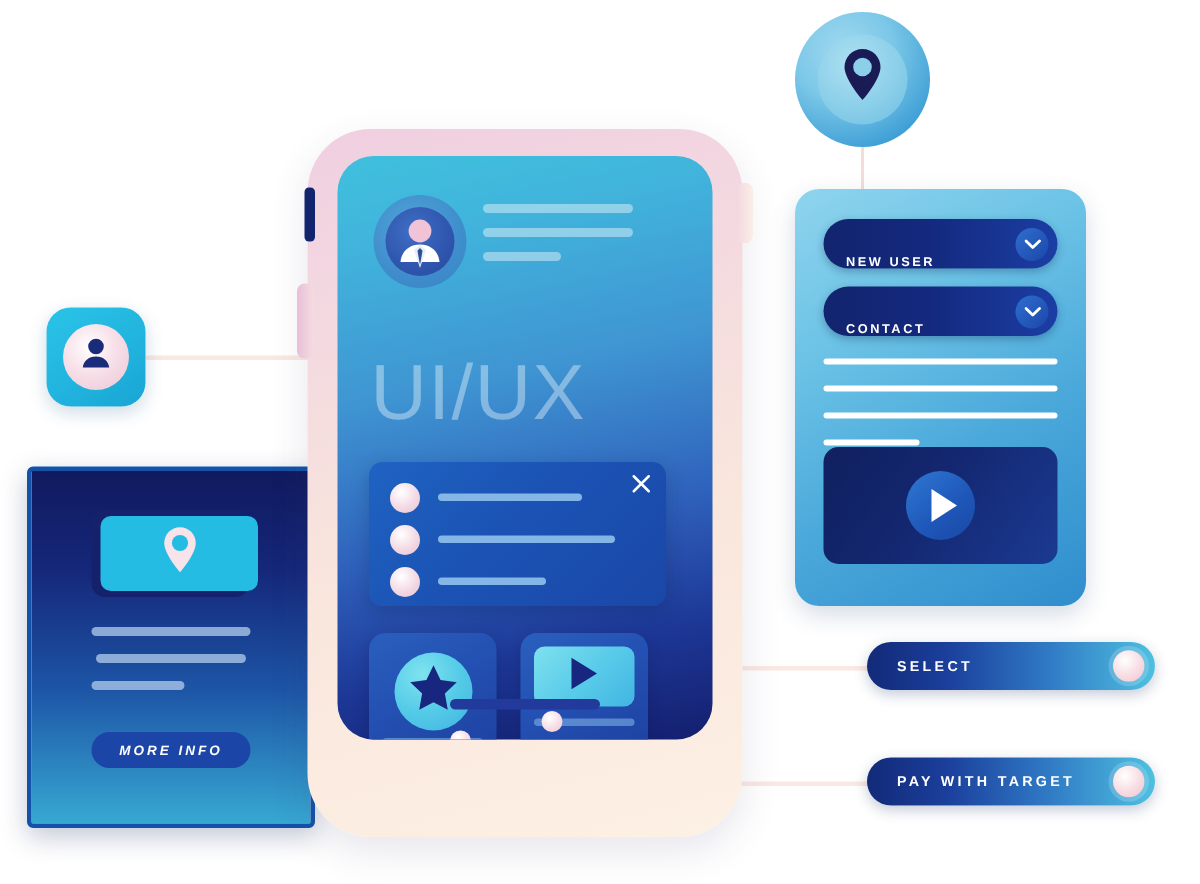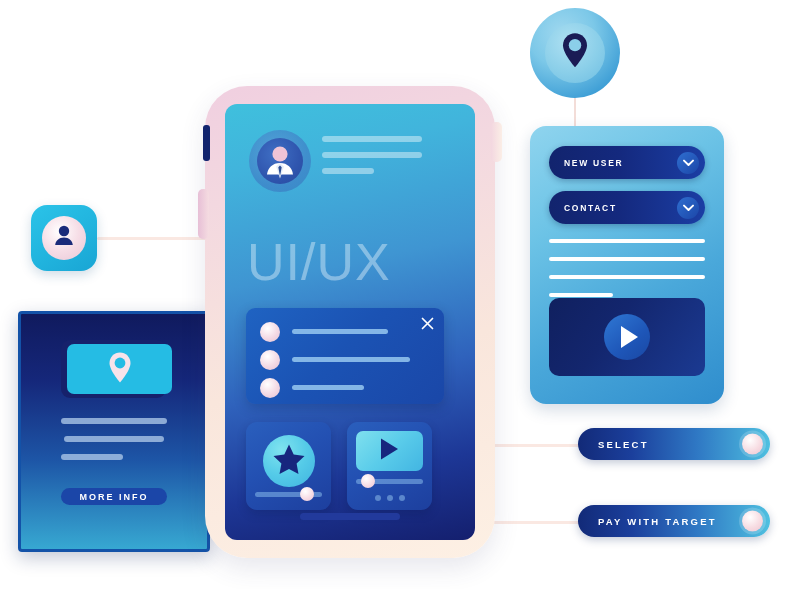--- a/index.html
+++ b/index.html
@@ -22,21 +22,21 @@
     width:60px;height:60px;border-radius:50%;
     background:radial-gradient(circle at 40% 32%, #aee0f2 0%, #8bcfe9 55%, #6dbde2 100%);}
   .pin-glyph{position:absolute;left:50%;top:50%;transform:translate(-50%,-52%);}
 
   
   .panel{position:absolute;left:530px;top:126px;width:194px;height:278px;border-radius:16px;
     background:linear-gradient(150deg,#8fd4ee 0%,#6cc3e6 30%,#4aa8da 62%,#2f8dcd 100%);
     box-shadow:0 6px 16px rgba(20,60,110,.18);}
   .select-row{position:absolute;left:19px;width:156px;height:33px;border-radius:17px;
     background:linear-gradient(90deg,#12246e 0%,#14297e 45%,#1b3ea4 100%);
-    display:flex;align-items:center;box-shadow:0 2px 6px rgba(10,25,70,.3);}
+    display:flex;align-items:flex-end;box-shadow:0 2px 6px rgba(10,25,70,.3);}
   .select-label{color:#ffffff;font-size:8.5px;letter-spacing:1.7px;font-weight:bold;margin-left:15px;}
   .select-chevron{position:absolute;right:6px;top:50%;transform:translateY(-50%);
     width:22px;height:22px;border-radius:50%;
     background:linear-gradient(135deg,#2f6fd0,#1b46a8);
     display:flex;align-items:center;justify-content:center;}
   .panel-line{position:absolute;left:19px;height:4px;border-radius:2px;background:#ffffff;}
   .video-box{position:absolute;left:19px;top:172px;width:156px;height:78px;border-radius:10px;
     background:linear-gradient(125deg,#10205f 0%,#13266e 40%,#1b3a92 100%);}
   .play-circle{position:absolute;left:50%;top:50%;transform:translate(-50%,-50%);
     width:46px;height:46px;border-radius:50%;
@@ -57,38 +57,38 @@
 
   
   .lcard{position:absolute;left:18px;top:311px;width:186px;height:235px;border-radius:4px;
     background:linear-gradient(180deg,#101a5e 0%,#15277a 28%,#1d55a6 62%,#37a8d2 100%);
     border:3px solid #1352a8;box-shadow:0 6px 18px rgba(15,35,90,.25);}
   .lcard-imgwrap{position:absolute;left:40px;top:26px;width:105px;height:58px;border-radius:9px;
     background:#16216b;}
   .lcard-img{position:absolute;left:6px;top:4px;width:105px;height:50px;border-radius:7px;
     background:#25bce4;display:flex;align-items:center;justify-content:center;}
   .lcard-line{position:absolute;height:6px;border-radius:3px;background:rgba(173,200,232,.78);}
-  .more-btn{position:absolute;left:40px;top:174px;width:106px;height:17px;border-radius:13px;
-    background:#1b46a8;display:flex;align-items:center;justify-content:center;}
+  .more-btn{position:absolute;left:40px;top:174px;width:106px;height:24px;border-radius:13px;
+    background:#1b46a8;display:flex;align-items:center;justify-content:center;font-style:italic;}
   .more-btn span{color:#ffffff;font-size:9px;letter-spacing:2px;font-weight:bold;}
 
   
   .av-tile{position:absolute;left:31px;top:205px;width:66px;height:66px;border-radius:16px;
     background:linear-gradient(145deg,#2bc3e8 0%,#21b4de 55%,#19a5d4 100%);
     display:flex;align-items:center;justify-content:center;
     box-shadow:0 4px 12px rgba(20,80,130,.2);}
   .av-circle{width:44px;height:44px;border-radius:50%;
     background:radial-gradient(circle at 40% 35%,#ffffff 0%,#f6dde6 50%,#e9c7d6 100%);
     display:flex;align-items:center;justify-content:center;}
 
   
   .phone{position:absolute;left:205px;top:86px;width:290px;height:472px;border-radius:42px;
     background:linear-gradient(165deg,#f0cfe0 0%,#f3d8e0 22%,#f9e6dc 58%,#fdf0e4 100%);
     box-shadow:0 10px 26px rgba(60,60,110,.12);}
-  .phone-screen{position:absolute;left:20px;top:18px;width:250px;height:436px;border-radius:12px;
+  .phone-screen{position:absolute;left:20px;top:18px;width:250px;height:389px;border-radius:24px;
     background:linear-gradient(168deg,#3fc0dd 0%,#41b4dc 14%,#3f95d2 38%,#2f62bc 62%,#1d3796 82%,#141f6e 100%);
     overflow:hidden;}
   .btn-slot{position:absolute;left:-2px;top:39px;width:7px;height:36px;border-radius:3px;background:#12246e;}
   .btn-vol{position:absolute;left:-7px;top:103px;width:11px;height:50px;border-radius:5px;
     background:linear-gradient(90deg,#e7bfd6,#f5dce1);}
   .btn-pwr{position:absolute;right:-7px;top:36px;width:11px;height:40px;border-radius:5px;
     background:linear-gradient(90deg,#f3d7e0,#fbeee6);}
 
   
   .s-avatar{position:absolute;left:24px;top:26px;width:62px;height:62px;border-radius:50%;

